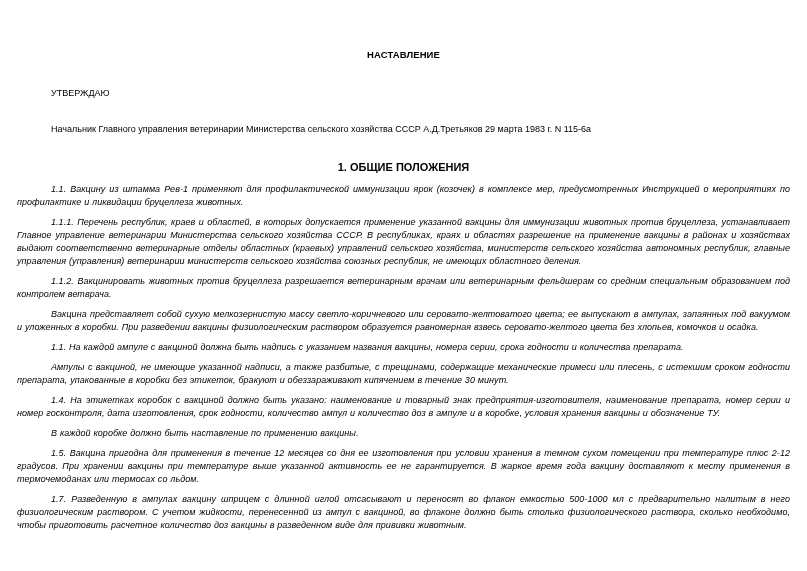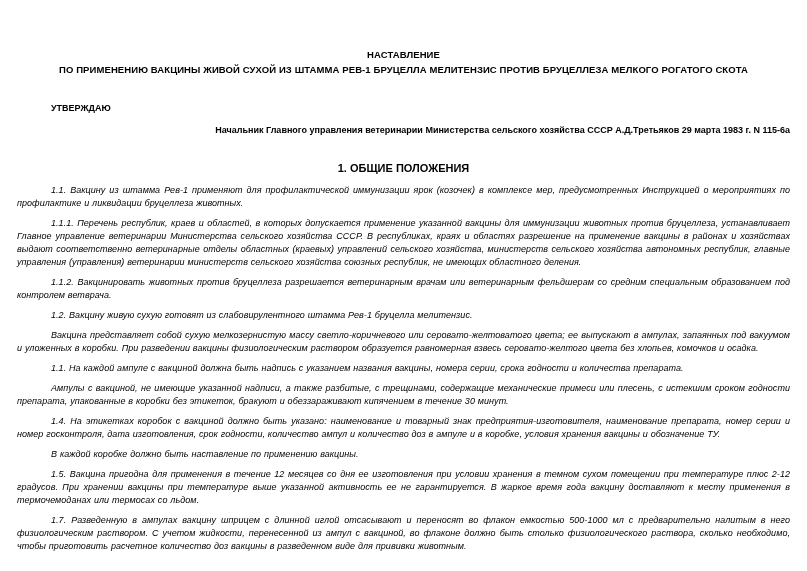--- a/index.html
+++ b/index.html
@@ -29,24 +29,24 @@
     text-align: center;
     line-height: 15px;
     letter-spacing: 0.1px;
   }
   .title-line { display: block; }
   .approve {
     margin: 0;
     padding-left: 34px;
     font-size: 9px;
     line-height: 13px;
-    font-weight: bold;
+    font-weight: normal;
   }
   .approve.stamp { margin-top: 25px; }
-  .approve.sign  { margin-top: 9px; text-align: right; }
+  .approve.sign  { margin-top: 23px; }
   .section-heading {
     margin: 24px 0 9px 0;
     font-size: 11px;
     font-weight: bold;
     text-align: center;
     line-height: 14px;
   }
   .body-text p.para {
     margin: 0 0 7px 0;
     font-size: 9px;
@@ -58,34 +58,32 @@
     font-style: italic;
   }
 </style>
 </head>
 <body>
 
 <div class="page">
 
   <h1 class="doc-title">
     <span class="title-line">НАСТАВЛЕНИЕ</span>
-    <span class="title-line">ПО ПРИМЕНЕНИЮ ВАКЦИНЫ ЖИВОЙ СУХОЙ ИЗ ШТАММА РЕВ-1 БРУЦЕЛЛА МЕЛИТЕНЗИС ПРОТИВ БРУЦЕЛЛЕЗА МЕЛКОГО РОГАТОГО СКОТА</span>
   </h1>
 
   <p class="approve stamp">УТВЕРЖДАЮ</p>
 
   <p class="approve sign">Начальник Главного управления ветеринарии Министерства сельского хозяйства СССР А.Д.Третьяков 29 марта 1983 г. N 115-6а</p>
 
   <h2 class="section-heading">1. ОБЩИЕ ПОЛОЖЕНИЯ</h2>
 
   <div class="body-text">
       <p class="para">1.1. Вакцину из штамма Рев-1 применяют для профилактической иммунизации ярок (козочек) в комплексе мер, предусмотренных Инструкцией о мероприятиях по профилактике и ликвидации бруцеллеза животных.</p>
       <p class="para">1.1.1. Перечень республик, краев и областей, в которых допускается применение указанной вакцины для иммунизации животных против бруцеллеза, устанавливает Главное управление ветеринарии Министерства сельского хозяйства СССР. В республиках, краях и областях разрешение на применение вакцины в районах и хозяйствах выдают соответственно ветеринарные отделы областных (краевых) управлений сельского хозяйства, министерств сельского хозяйства автономных республик, главные управления (управления) ветеринарии министерств сельского хозяйства союзных республик, не имеющих областного деления.</p>
       <p class="para">1.1.2. Вакцинировать животных против бруцеллеза разрешается ветеринарным врачам или ветеринарным фельдшерам со средним специальным образованием под контролем ветврача.</p>
-      <p class="para">1.2. Вакцину живую сухую готовят из слабовирулентного штамма Рев-1 бруцелла мелитензис.</p>
       <p class="para">Вакцина представляет собой сухую мелкозернистую массу светло-коричневого или серовато-желтоватого цвета; ее выпускают в ампулах, запаянных под вакуумом и уложенных в коробки. При разведении вакцины физиологическим раствором образуется равномерная взвесь серовато-желтого цвета без хлопьев, комочков и осадка.</p>
       <p class="para">1.1. На каждой ампуле с вакциной должна быть надпись с указанием названия вакцины, номера серии, срока годности и количества препарата.</p>
       <p class="para">Ампулы с вакциной, не имеющие указанной надписи, а также разбитые, с трещинами, содержащие механические примеси или плесень, с истекшим сроком годности препарата, упакованные в коробки без этикеток, бракуют и обеззараживают кипячением в течение 30 минут.</p>
       <p class="para">1.4. На этикетках коробок с вакциной должно быть указано: наименование и товарный знак предприятия-изготовителя, наименование препарата, номер серии и номер госконтроля, дата изготовления, срок годности, количество ампул и количество доз в ампуле и в коробке, условия хранения вакцины и обозначение ТУ.</p>
       <p class="para">В каждой коробке должно быть наставление по применению вакцины.</p>
       <p class="para">1.5. Вакцина пригодна для применения в течение 12 месяцев со дня ее изготовления при условии хранения в темном сухом помещении при температуре плюс 2-12 градусов. При хранении вакцины при температуре выше указанной активность ее не гарантируется. В жаркое время года вакцину доставляют к месту применения в термочемоданах или термосах со льдом.</p>
       <p class="para">1.7. Разведенную в ампулах вакцину шприцем с длинной иглой отсасывают и переносят во флакон емкостью 500-1000 мл с предварительно налитым в него физиологическим раствором. С учетом жидкости, перенесенной из ампул с вакциной, во флаконе должно быть столько физиологического раствора, сколько необходимо, чтобы приготовить расчетное количество доз вакцины в разведенном виде для прививки животным.</p>
     </div>
 
 </div>

